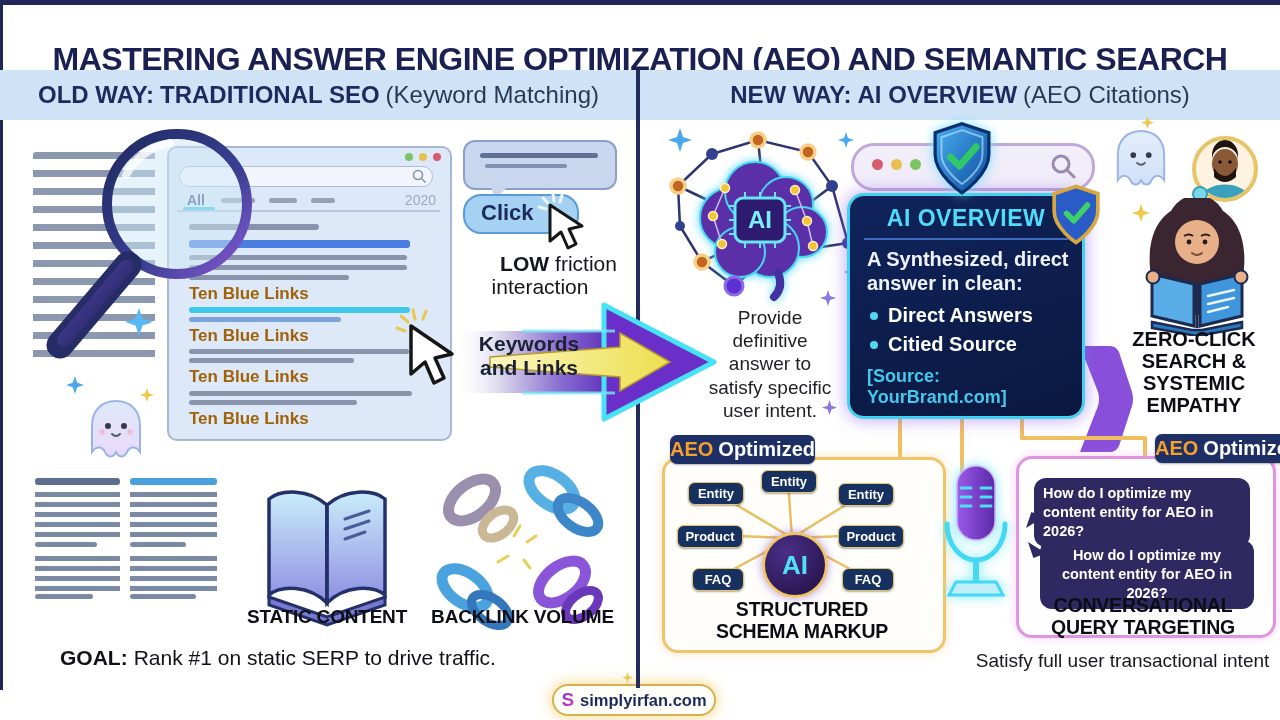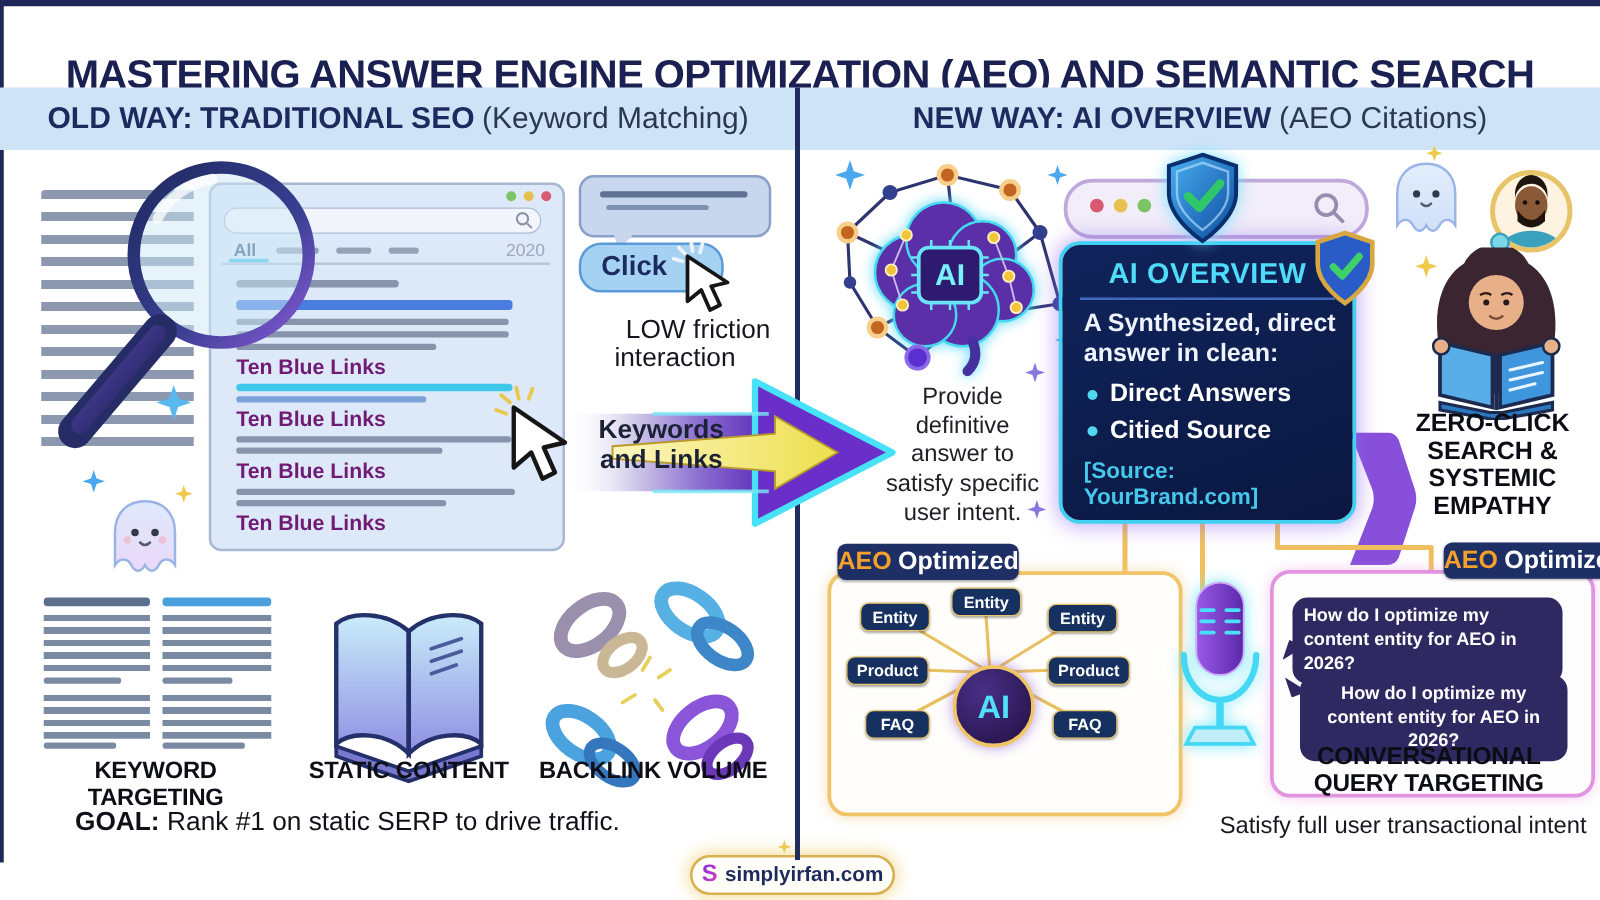--- a/index.html
+++ b/index.html
@@ -12,21 +12,21 @@
   
   .band{position:absolute;left:0;top:70px;width:1280px;height:50px;background:#cfe3f7;}
   .bandtxt{position:absolute;top:70px;height:50px;display:flex;align-items:center;justify-content:center;
            font-size:24px;color:#1d2a5e;white-space:nowrap;}
   .bandtxt b{font-weight:800;}
   .bandtxt .note{font-weight:400;color:#2b3854;}
   
   #browser{position:absolute;left:167px;top:146px;width:281px;height:291px;background:#dde9f8;
            border:2px solid #a8b8d2;border-radius:10px;z-index:2;}
   .dot{position:absolute;width:8px;height:8px;border-radius:50%;}
-  .linktxt{position:absolute;font-size:17px;font-weight:600;color:#701a75;}
+  .linktxt{position:absolute;font-size:17px;font-weight:600;color:#a16207;}
   
   .pill-node{position:absolute;background:#16305f;color:#fff;font-weight:700;font-size:13px;
              display:flex;align-items:center;justify-content:center;border-radius:7px;
              border:1.5px solid #e8c56a;box-shadow:0 1px 2px rgba(0,0,0,.35);z-index:4;}
   .badge{position:absolute;background:#1e2f66;color:#fff;font-weight:700;font-size:20px;
          padding:3px 0;border-radius:7px;display:inline-flex;z-index:5;box-shadow:0 1px 2px rgba(0,0,0,.3);}
   .badge b{color:#f5a02a;font-weight:800;margin-right:5px;}
   .feature-label{position:absolute;font-size:19px;font-weight:800;color:#0e0e16;text-align:center;letter-spacing:-0.2px;}
   .caption{position:absolute;font-size:19px;font-weight:500;color:#17171f;text-align:center;}
   .boxlabel{position:absolute;text-align:center;font-size:19.5px;font-weight:800;color:#0c0c14;line-height:22px;z-index:4;letter-spacing:-0.2px;}
@@ -161,21 +161,21 @@
     <g stroke="#eef3fa" stroke-width="3" stroke-linecap="round">
       <line x1="4" y1="14" x2="11" y2="16"></line>
         <line x1="8" y1="5" x2="13" y2="10"></line>
       <line x1="18" y1="1" x2="19" y2="8"></line>
         <line x1="27" y1="2" x2="25" y2="9"></line>
     </g>
     <path d="M15,12 L15,48 L26,39 L33,55 L41,51 L34,36 L47,33 Z" fill="#ffffff" stroke="#161616" stroke-width="3" stroke-linejoin="round"></path>
   </svg>
 
   <div class="abs" style="left:460px;top:252px;width:160px;text-align:center;font-size:21px;color:#15151f;line-height:23px;">
-    <div><b style="font-weight:400;padding-left:37px;">LOW</b><span class="ml">friction</span></div>
+    <div><b style="font-weight:700;padding-left:37px;">LOW</b><span class="ml">friction</span></div>
     <div>interaction</div>
   </div>
 
   <svg class="abs" style="left:452px;top:297px;z-index:6;" width="265" height="130" viewBox="0 0 265 130">
     <defs>
       <linearGradient id="bodyG" x1="0" y1="0" x2="1" y2="0">
         <stop offset="0" stop-color="#ffffff" stop-opacity="0"></stop>
         <stop offset="0.3" stop-color="#d8d4ec"></stop>
         <stop offset="0.65" stop-color="#8a6fd0"></stop>
         <stop offset="1" stop-color="#5a24b8"></stop>
@@ -237,21 +237,20 @@
       <ellipse cx="150" cy="145" rx="19" ry="11" transform="rotate(-38 150 145)" stroke="#6a38b8" stroke-width="9"></ellipse>
       <g stroke="#e6cf5a" stroke-width="3" stroke-linecap="round">
         <line x1="82" y1="76" x2="88" y2="66"></line>
           <line x1="95" y1="82" x2="104" y2="76"></line>
         <line x1="76" y1="96" x2="66" y2="102"></line>
           <line x1="92" y1="100" x2="98" y2="108"></line>
       </g>
     </g>
   </svg>
 
-  <div class="feature-label" style="left:22px;top:606px;width:205px;">KEYWORD TARGETING</div>
   <div class="feature-label" style="left:242px;top:606px;width:170px;">STATIC CONTENT</div>
   <div class="feature-label" style="left:430px;top:606px;width:185px;">BACKLINK VOLUME</div>
 
   <div class="abs" style="left:60px;top:646px;width:520px;text-align:left;font-size:21px;color:#101018;">
     <b style="font-weight:800;">GOAL:</b><span class="ml" style="font-weight:500;">Rank #1 on static SERP to drive traffic.</span>
   </div>
 
   <svg class="abs" style="left:650px;top:118px;z-index:1;" width="215" height="198" viewBox="0 0 215 198">
     <g stroke="#2e3470" stroke-width="2.5" fill="none">
       <polyline points="62,36 108,22 158,34 182,68 198,125"></polyline>
@@ -490,20 +489,24 @@
       <span>FAQ</span>
     </div>
   <div class="pill-node" style="left:842px;top:568px;width:50px;height:21px;">
       <span>FAQ</span>
     </div>
   <div class="abs ctr" style="left:762px;top:508px;width:60px;height:60px;border-radius:50%;border:3px solid #f0c468;z-index:4;
               background:radial-gradient(circle at 35% 30%, #4a2f88, #201040);
               box-shadow:0 0 10px rgba(130,80,220,0.6);">
     <span style="font-size:26px;font-weight:800;color:#52e0f8;">AI</span>
   </div>
+  <div class="boxlabel" style="left:690px;top:598px;width:224px;">
+    <div>STRUCTURED</div>
+    <div>SCHEMA MARKUP</div>
+  </div>
 
   <svg class="abs" style="left:940px;top:462px;z-index:2;filter:drop-shadow(0 0 6px #7ae8f8);" width="72" height="148" viewBox="0 0 72 148">
     <defs>
         <linearGradient id="micG" x1="0" y1="0" x2="1" y2="0">
       <stop offset="0" stop-color="#9a5ae8"></stop>
           <stop offset="1" stop-color="#5a28a8"></stop>
         </linearGradient>
       </defs>
     <rect x="17" y="4" width="38" height="74" rx="19" fill="url(#micG)" stroke="#cfaef8" stroke-width="1.5"></rect>
     <g stroke="#4ae0f8" stroke-width="3" stroke-linecap="round">

